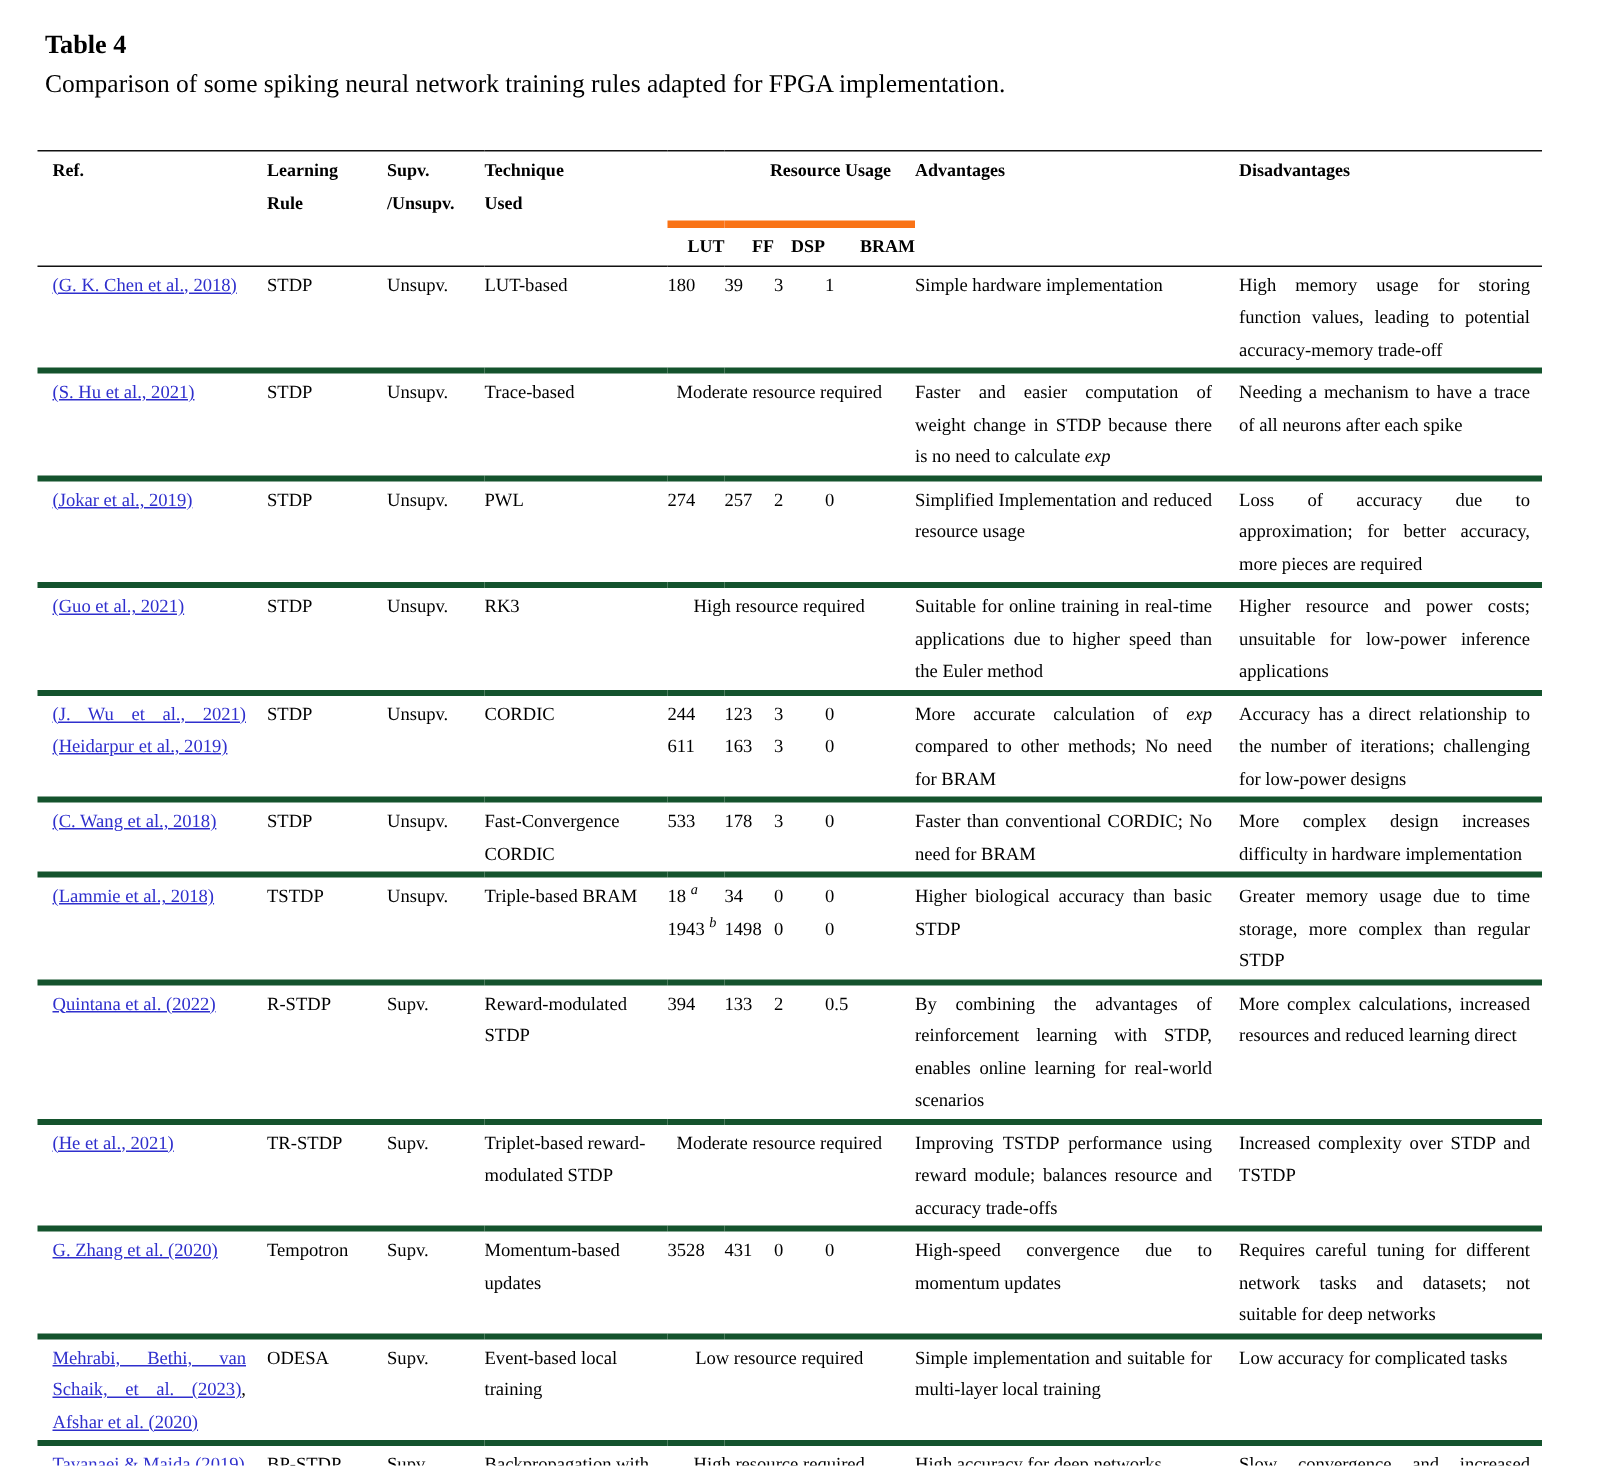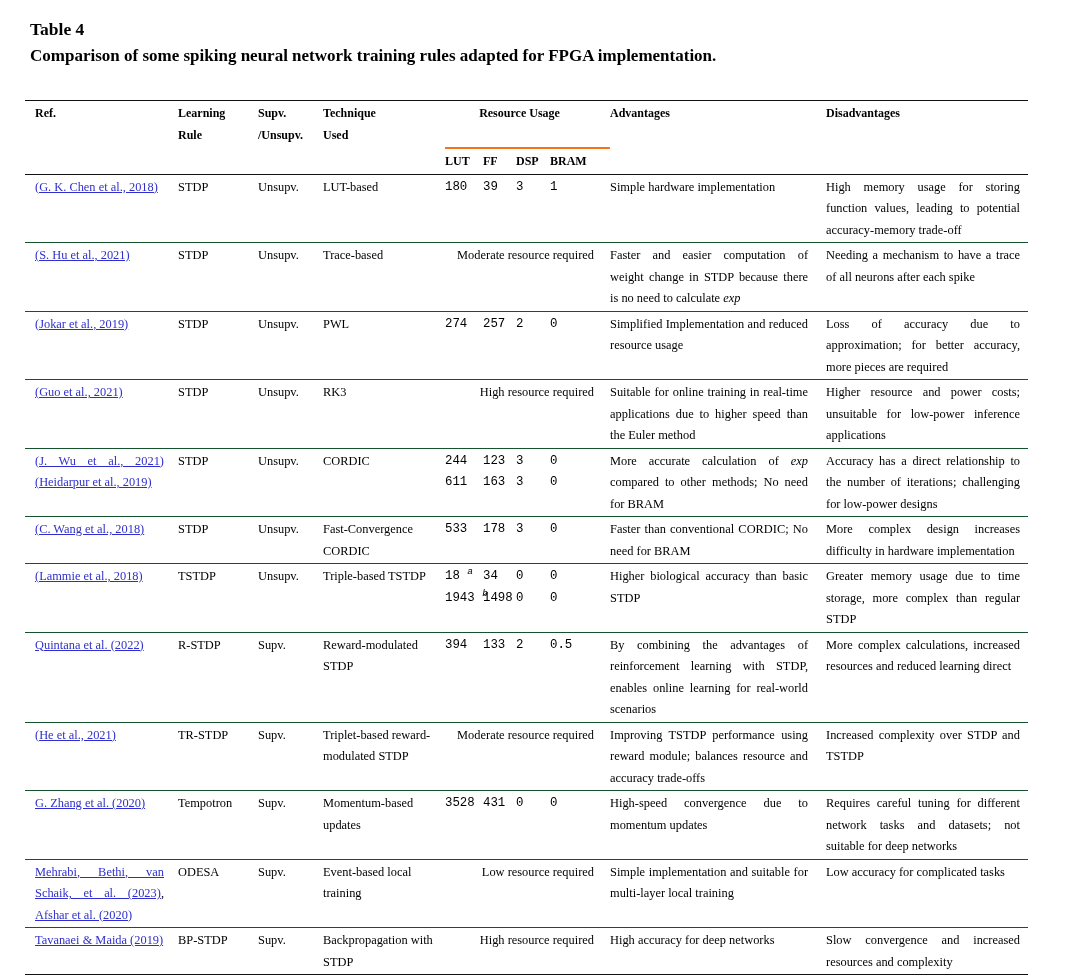--- a/index.html
+++ b/index.html
@@ -9,49 +9,49 @@
     overflow: hidden;
     font-family: "Liberation Serif", "DejaVu Serif", serif;
     color: #000;
   }
   .page { padding: 18px 25px 0 25px; }
   .title {
     font-size: 17.5px; font-weight: bold;
     margin: 0 0 5px 5px; line-height: 22px;
   }
   .caption {
-    font-size: 17px; margin: 0 0 0 5px; line-height: 22px; font-weight: bold;
+    font-size: 17px; margin: 0 0 0 5px; line-height: 22px;
   }
   table.cmp {
     border-collapse: collapse; table-layout: fixed;
     width: 1003px; margin: 33px 0 0 0;
     border-top: 1.4px solid #111;
   }
   th, td {
     font-size: 12.4px; line-height: 21.5px;
     vertical-align: top; text-align: left;
     font-weight: normal; padding: 2px 0 1px 0;
     word-wrap: break-word;
   }
   th { font-weight: bold; font-size: 12px; }
   thead { border-bottom: 1.4px solid #111; }
-  tbody tr { border-bottom: 1px solid #14532d; }
+  tbody tr { border-bottom: 4px solid #14532d; }
   tbody tr:last-child { border-bottom: 1.4px solid #111; }
-  .hr2 th { border-top: 2px solid #f97316; }
+  .hr2 th { border-top: 5px solid #f97316; text-align: right; }
   .pre { white-space: pre-line; }
   .h-ref, .c-ref { padding-left: 10px; padding-right: 14px; }
   .c-ref { text-align: justify; }
   .c-lr, .c-sup { padding-right: 8px; }
   .c-tech { padding-right: 12px; }
   .c-num { padding-right: 2px; }
-  .c-num div { white-space: nowrap; font-family: Liberation Mono, monospace; }
-  .c-resq { text-align: right; padding-right: 16px; }
+  .c-num div { white-space: nowrap; }
+  .c-resq { text-align: center; padding-right: 16px; }
   .c-adv { text-align: justify; padding-right: 18px; }
   .c-dis { text-align: justify; padding-right: 8px; }
-  .h-res { text-align: center; padding-right: 16px; height: 43px; }
+  .h-res { text-align: right; padding-right: 16px; height: 43px; }
   .link {
     color: var(--link-color, #2f2fcd);
     text-decoration: underline; cursor: pointer;
   }
   sup { font-size: 9.5px; line-height: 0; }
 </style>
 </head>
 <body>
 
 <div class="page">
@@ -191,21 +191,21 @@
           <td class="c-num">
             <div>0</div>
           </td>
           <td class="c-adv">Faster than conventional CORDIC; No need for BRAM</td>
           <td class="c-dis">More complex design increases difficulty in hardware implementation</td>
         </tr>
         <tr>
           <td class="c-ref"><span class="link">(Lammie et al., 2018)</span></td>
           <td class="c-lr">TSTDP</td>
           <td class="c-sup">Unsupv.</td>
-          <td class="c-tech">Triple-based TSTDP</td>
+          <td class="c-tech">Triple-based BRAM</td>
           <td class="c-num">
             <div>18 <sup><i>a</i></sup></div>
             <div>1943 <sup><i>b</i></sup></div>
           </td>
           <td class="c-num">
             <div>34</div>
             <div>1498</div>
           </td>
           <td class="c-num">
             <div>0</div>

